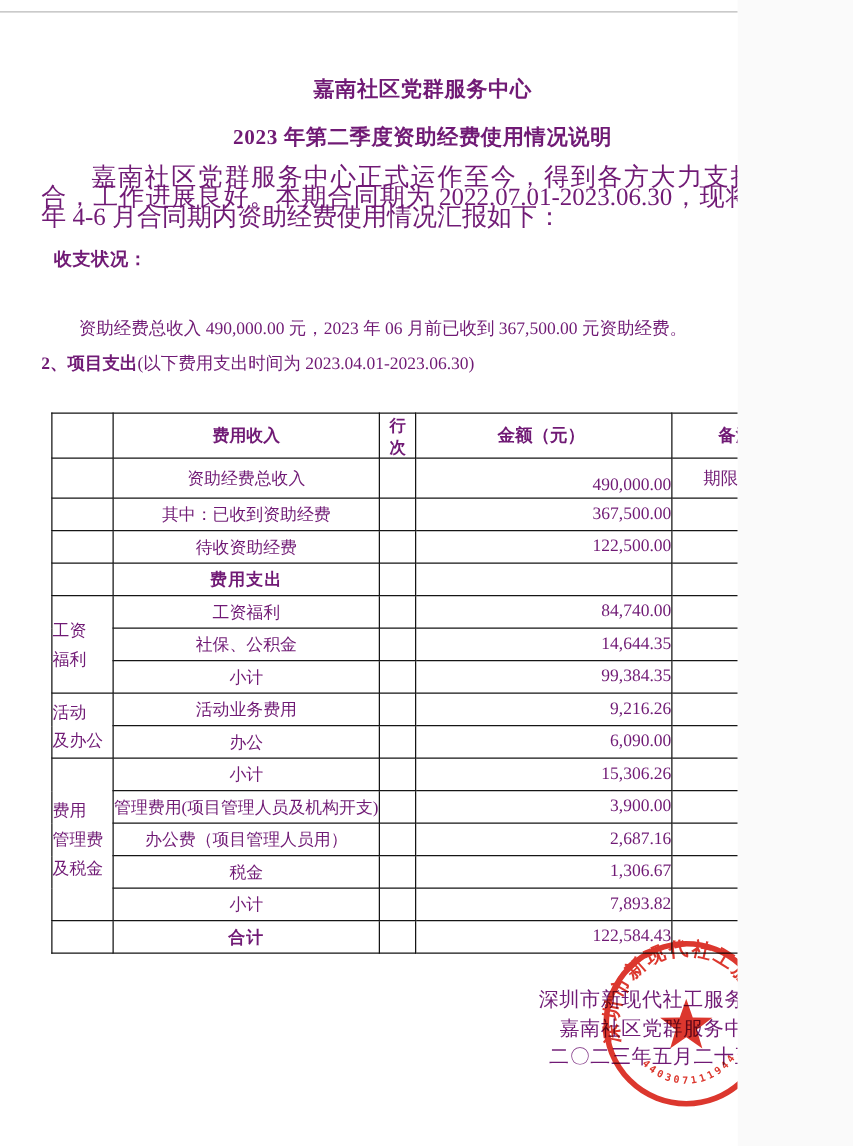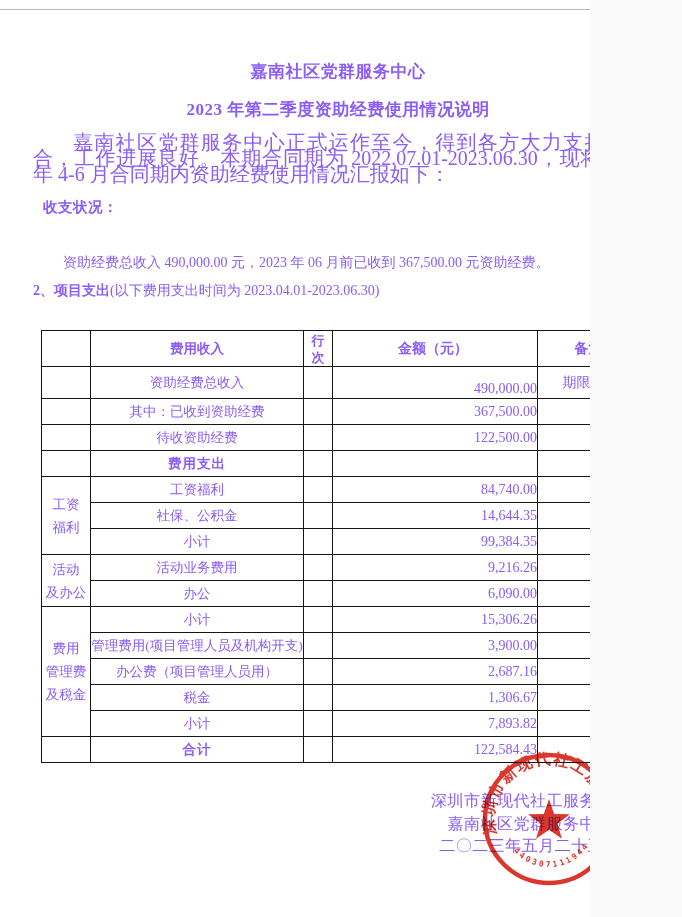--- a/index.html
+++ b/index.html
@@ -1,35 +1,35 @@
 <!DOCTYPE html>
 <html><head>
 <meta charset="utf-8">
 <style>
   html,body{margin:0;padding:0;background:#fafafa;}
   .canvas{position:relative;width:590px;height:917px;background:#ffffff;overflow:hidden;
-          font-family:"Liberation Serif","DejaVu Serif",serif;color:#8b5cf6;}
+          font-family:"Liberation Serif","DejaVu Serif",serif;color:#701a75;}
   .page{position:absolute;top:9px;left:0;width:676px;height:908px;background:#fff;
         border-top:1px solid #b9b9b9;border-right:1px solid #b9b9b9;}
   .title{position:absolute;left:0;width:676px;text-align:center;font-weight:bold;
          font-size:17px;letter-spacing:.5px;}
   .t1{top:50px;}
   .t2{top:88px;}
   .para{position:absolute;left:33px;top:124px;width:614px;font-size:20px;line-height:16px;
         text-align:justify;text-indent:2em;}
   .status{position:absolute;left:43px;top:188px;font-size:14.5px;font-weight:bold;letter-spacing:.5px;font-family:Liberation Mono, monospace;}
   .secline{position:absolute;left:33px;font-size:14px;}
   .sec1{top:216px;}
   .sec2{top:272px;}
   .secline .lead{font-weight:bold;}
   .bodyline{position:absolute;left:63px;top:244px;font-size:14px;}
   table.rpt{position:absolute;left:41px;top:320px;border-collapse:collapse;table-layout:fixed;
             font-size:13.5px;}
   table.rpt td{border:1px solid #151515;padding:0;overflow:hidden;vertical-align:middle;}
-  td.c-group{width:48px;text-align:center;white-space:pre-line;line-height:23px;}
+  td.c-group{width:48px;white-space:pre-line;line-height:23px;}
   td.c-item{width:212px;text-align:center;}
   td.c-line{width:28px;text-align:center;white-space:pre-line;line-height:17px;font-size:13px;}
   td.c-amt{width:180px;text-align:right;padding-right:10px;font-size:14px;}
   td.c-note{width:101px;text-align:center;font-size:14px;}
   tr.hd{height:36px;}  tr.hd td{font-weight:bold;}
   tr.hd td.c-amt,tr.hd td.c-note{text-align:center;padding-right:4px;}
   tr.r-first{height:32px;}
   tr.r-first td.c-amt{vertical-align:bottom;padding-bottom:1px;padding-left:24px;}
   tr.r{height:26px;}
   tr.boldrow td.c-item{font-weight:bold;letter-spacing:1px;}

